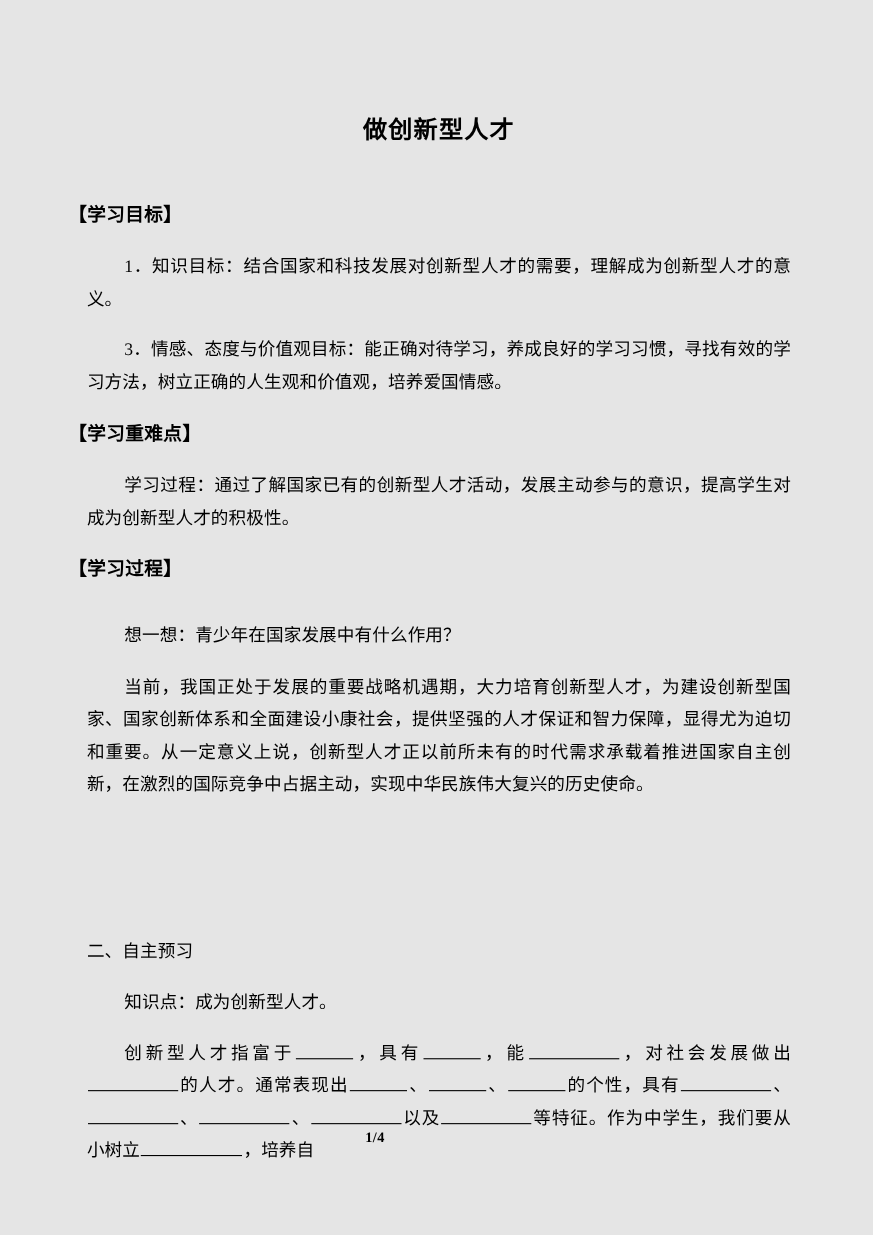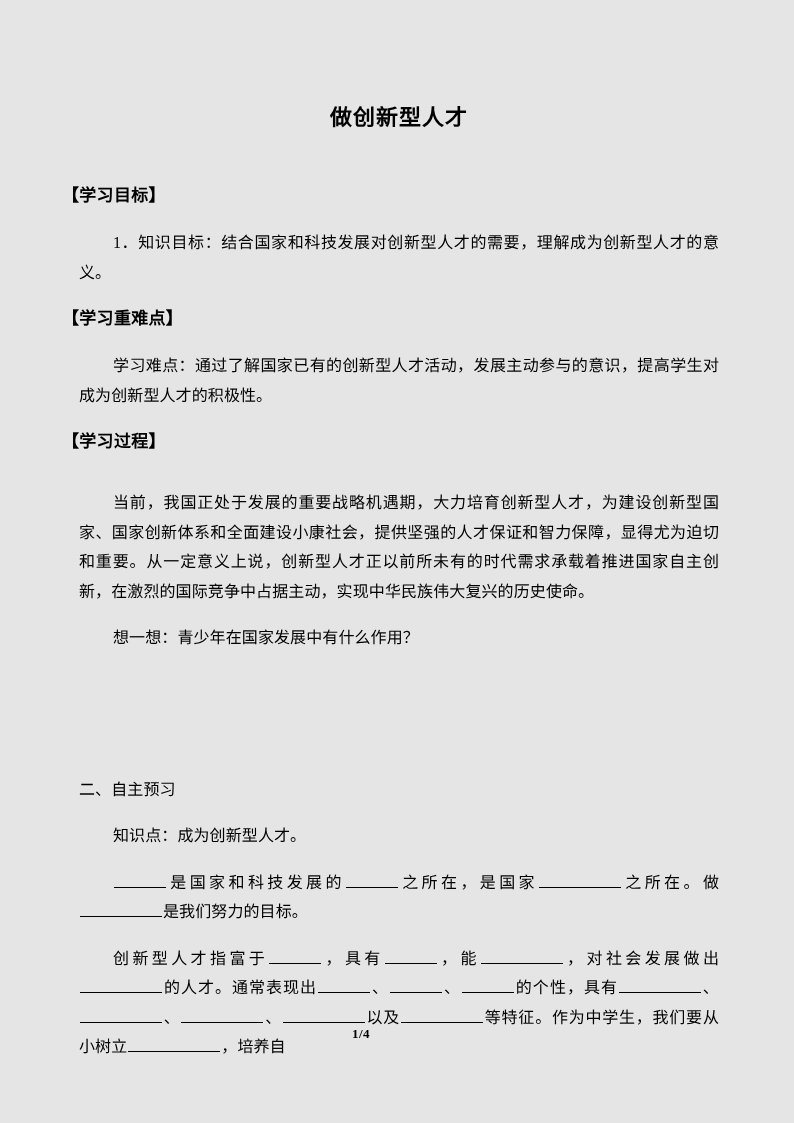--- a/index.html
+++ b/index.html
@@ -74,58 +74,57 @@
   .footer {
     position: absolute;
     left: 0;
     top: 1026px;
     width: 682px;
     text-align: center;
     font-size: 13px;
     font-weight: bold;
     font-family: "Liberation Serif", serif;
     letter-spacing: 0.5px;
-    padding-left: 20px;
   }
 </style>
 </head>
 <body>
 
 <div class="page">
 
   <div class="content">
 
     <h1 class="doc-title">做创新型人才</h1>
 
     <div class="gap-before-goals"></div>
 
     <div class="section-heading">【学习目标】</div>
 
     <p class="para indent2">1．知识目标：结合国家和科技发展对创新型人才的需要，理解成为创新型人才的意义。</p>
+    <p class="para indent2">3．情感、态度与价值观目标：能正确对待学习，养成良好的学习习惯，寻找有效的学习方法，树立正确的人生观和价值观，培养爱国情感。</p>
 
     <div class="section-heading">【学习重难点】</div>
 
-    <p class="para indent2">学习难点：通过了解国家已有的创新型人才活动，发展主动参与的意识，提高学生对成为创新型人才的积极性。</p>
+    <p class="para indent2">学习过程：通过了解国家已有的创新型人才活动，发展主动参与的意识，提高学生对成为创新型人才的积极性。</p>
 
     <div class="section-heading">【学习过程】</div>
 
     <div class="gap-proc"></div>
 
 
+    <p class="para indent2">想一想：青少年在国家发展中有什么作用？</p>
+
     <p class="para indent2">当前，我国正处于发展的重要战略机遇期，大力培育创新型人才，为建设创新型国家、国家创新体系和全面建设小康社会，提供坚强的人才保证和智力保障，显得尤为迫切和重要。从一定意义上说，创新型人才正以前所未有的时代需求承载着推进国家自主创新，在激烈的国际竞争中占据主动，实现中华民族伟大复兴的历史使命。</p>
-
-    <p class="para indent2">想一想：青少年在国家发展中有什么作用？</p>
 
     <div class="answer-space"></div>
 
     <p class="para noindent">二、自主预习</p>
 
     <p class="para indent2">知识点：成为创新型人才。</p>
 
-    <p class="para indent2"><span class="blank b5"></span><span>是国家和科技发展的</span><span class="blank b5"></span><span>之所在，是国家</span><span class="blank b8"></span><span>之所在。做</span><span class="blank b8"></span><span>是我们努力的目标。</span></p>
 
     <p class="para indent2"><span>创新型人才指富于</span><span class="blank b5"></span><span>，具有</span><span class="blank b5"></span><span>，能</span><span class="blank b8"></span><span>，对社会发展做出</span><span class="blank b8"></span><span>的人才。通常表现出</span><span class="blank b5"></span><span>、</span><span class="blank b5"></span><span>、</span><span class="blank b5"></span><span>的个性，具有</span><span class="blank b8"></span><span>、</span><span class="blank b8"></span><span>、</span><span class="blank b8"></span><span>、</span><span class="blank b8"></span><span>以及</span><span class="blank b8"></span><span>等特征。作为中学生，我们要从小树立</span><span class="blank b9"></span><span>，培养自</span></p>
 
   </div>
 
   <div class="footer">1/4</div>
 
 </div>
 
 </body></html>

